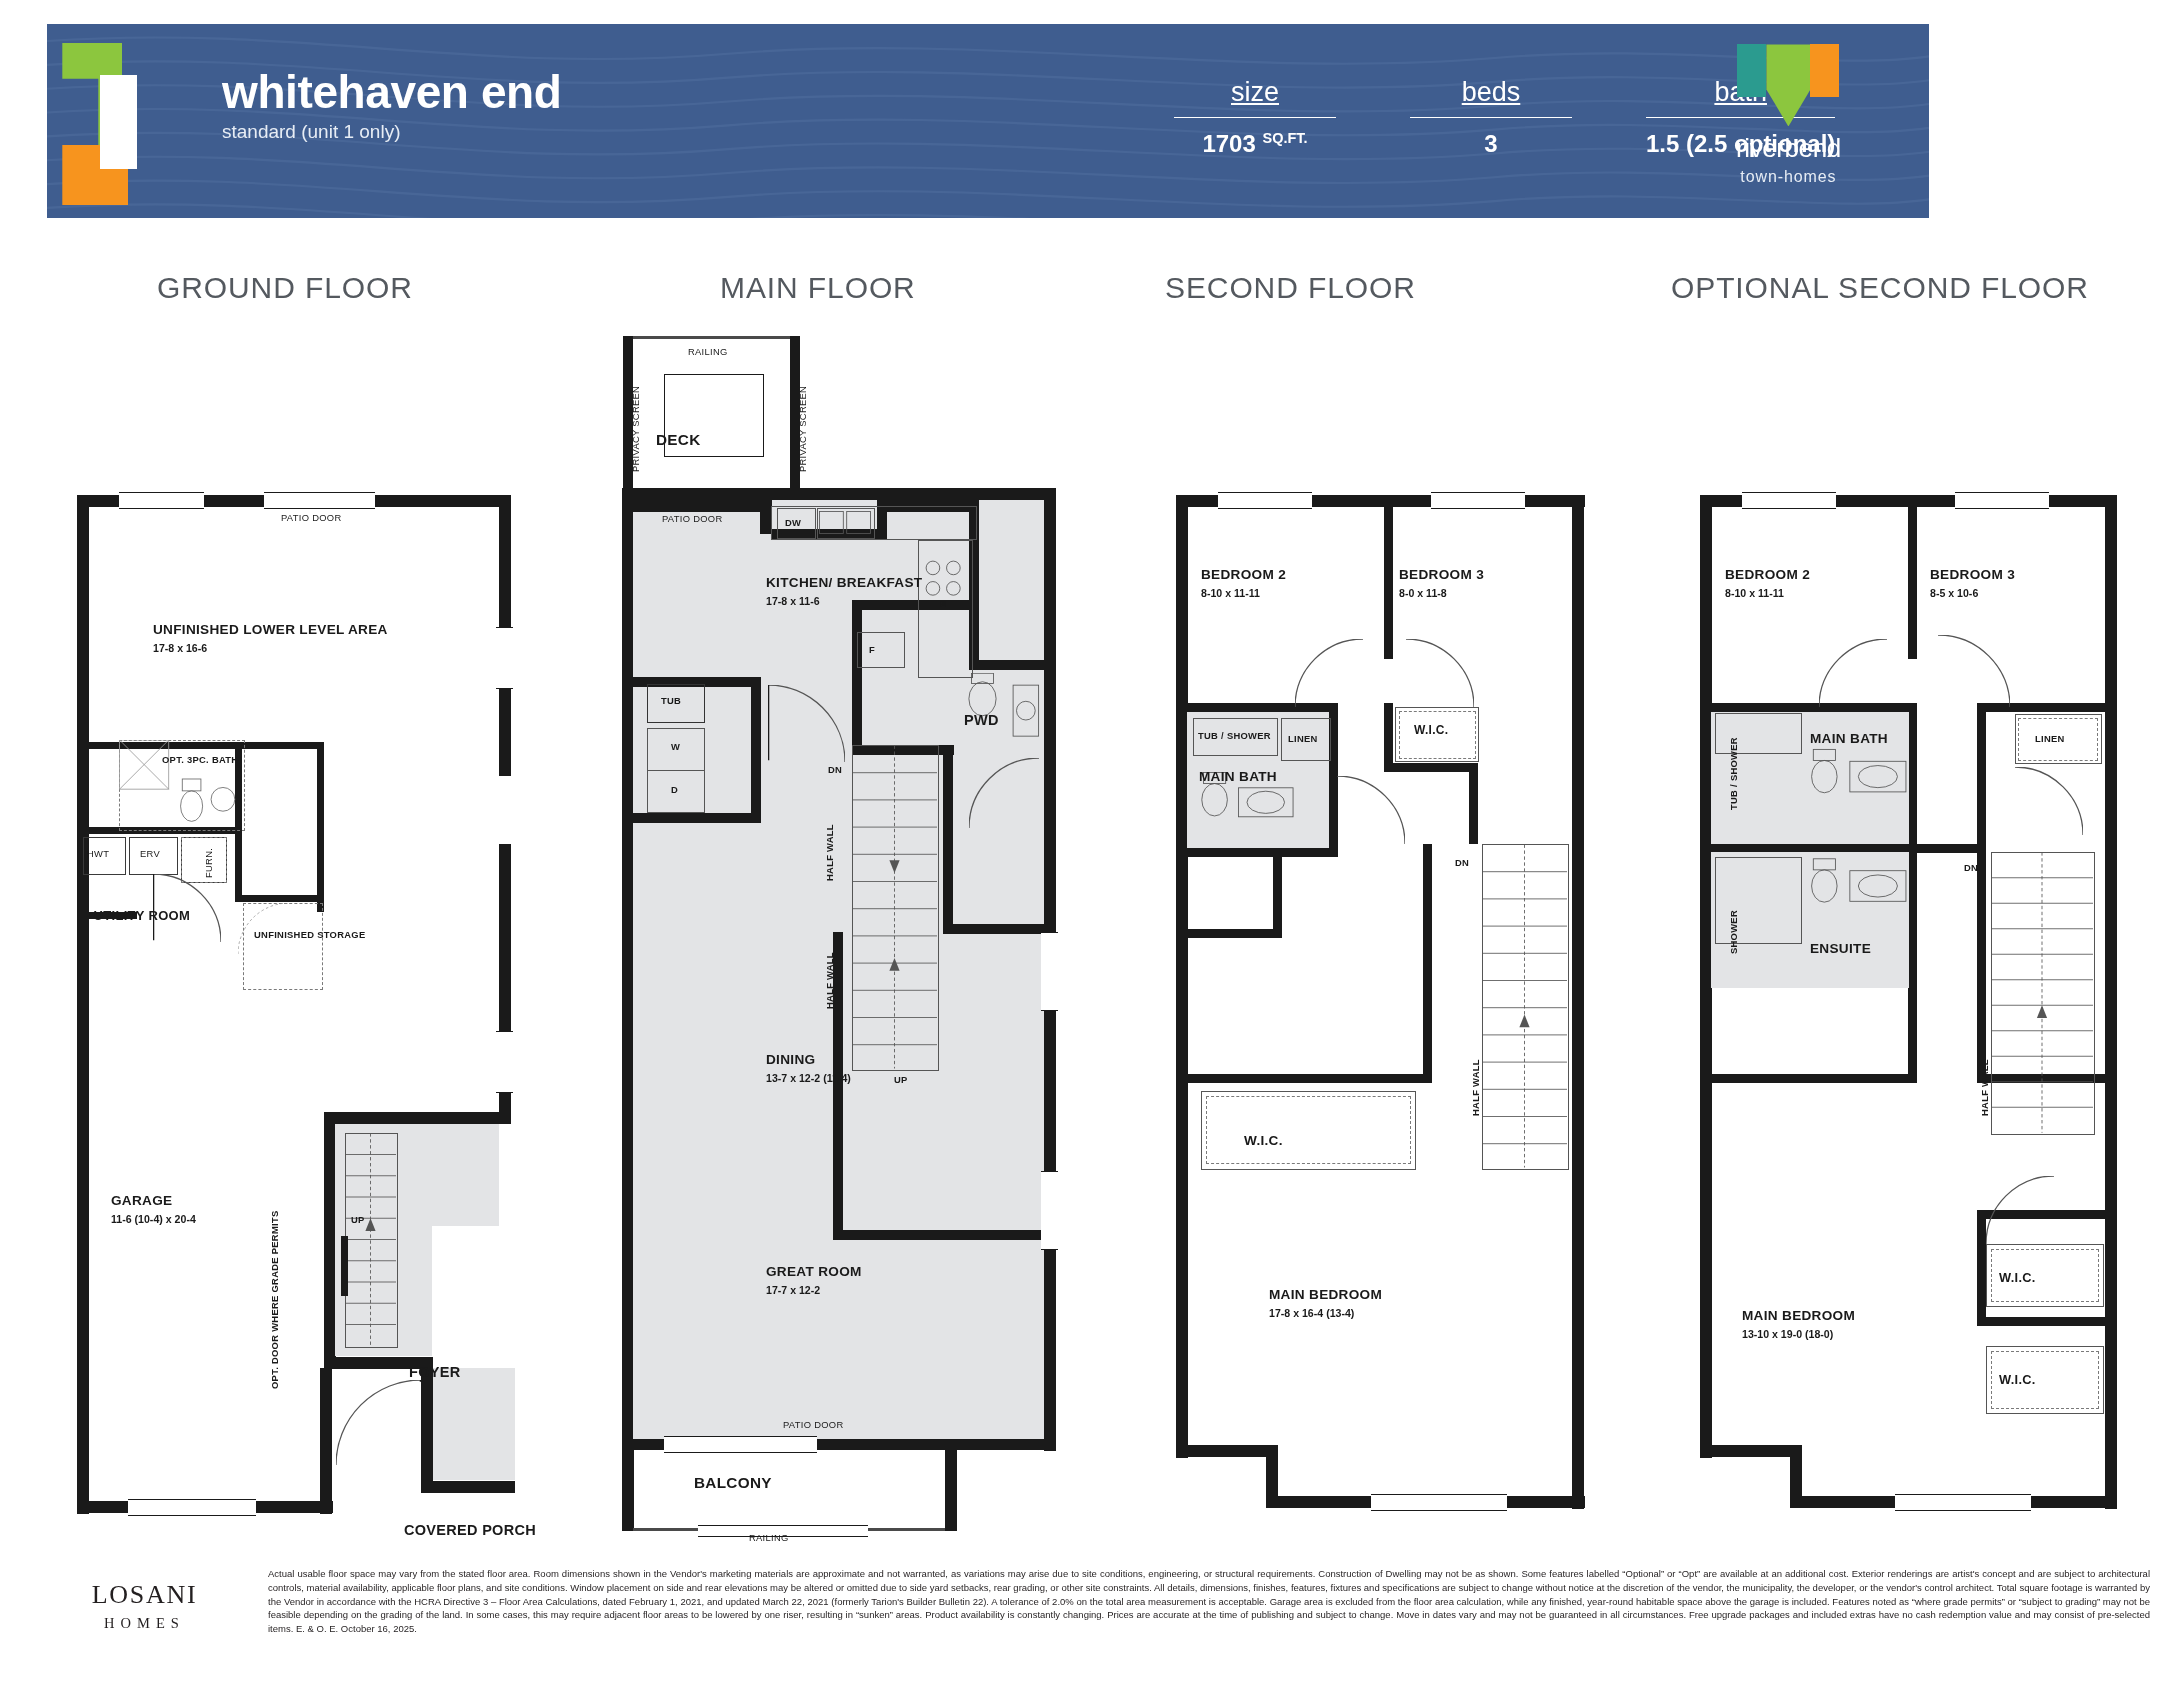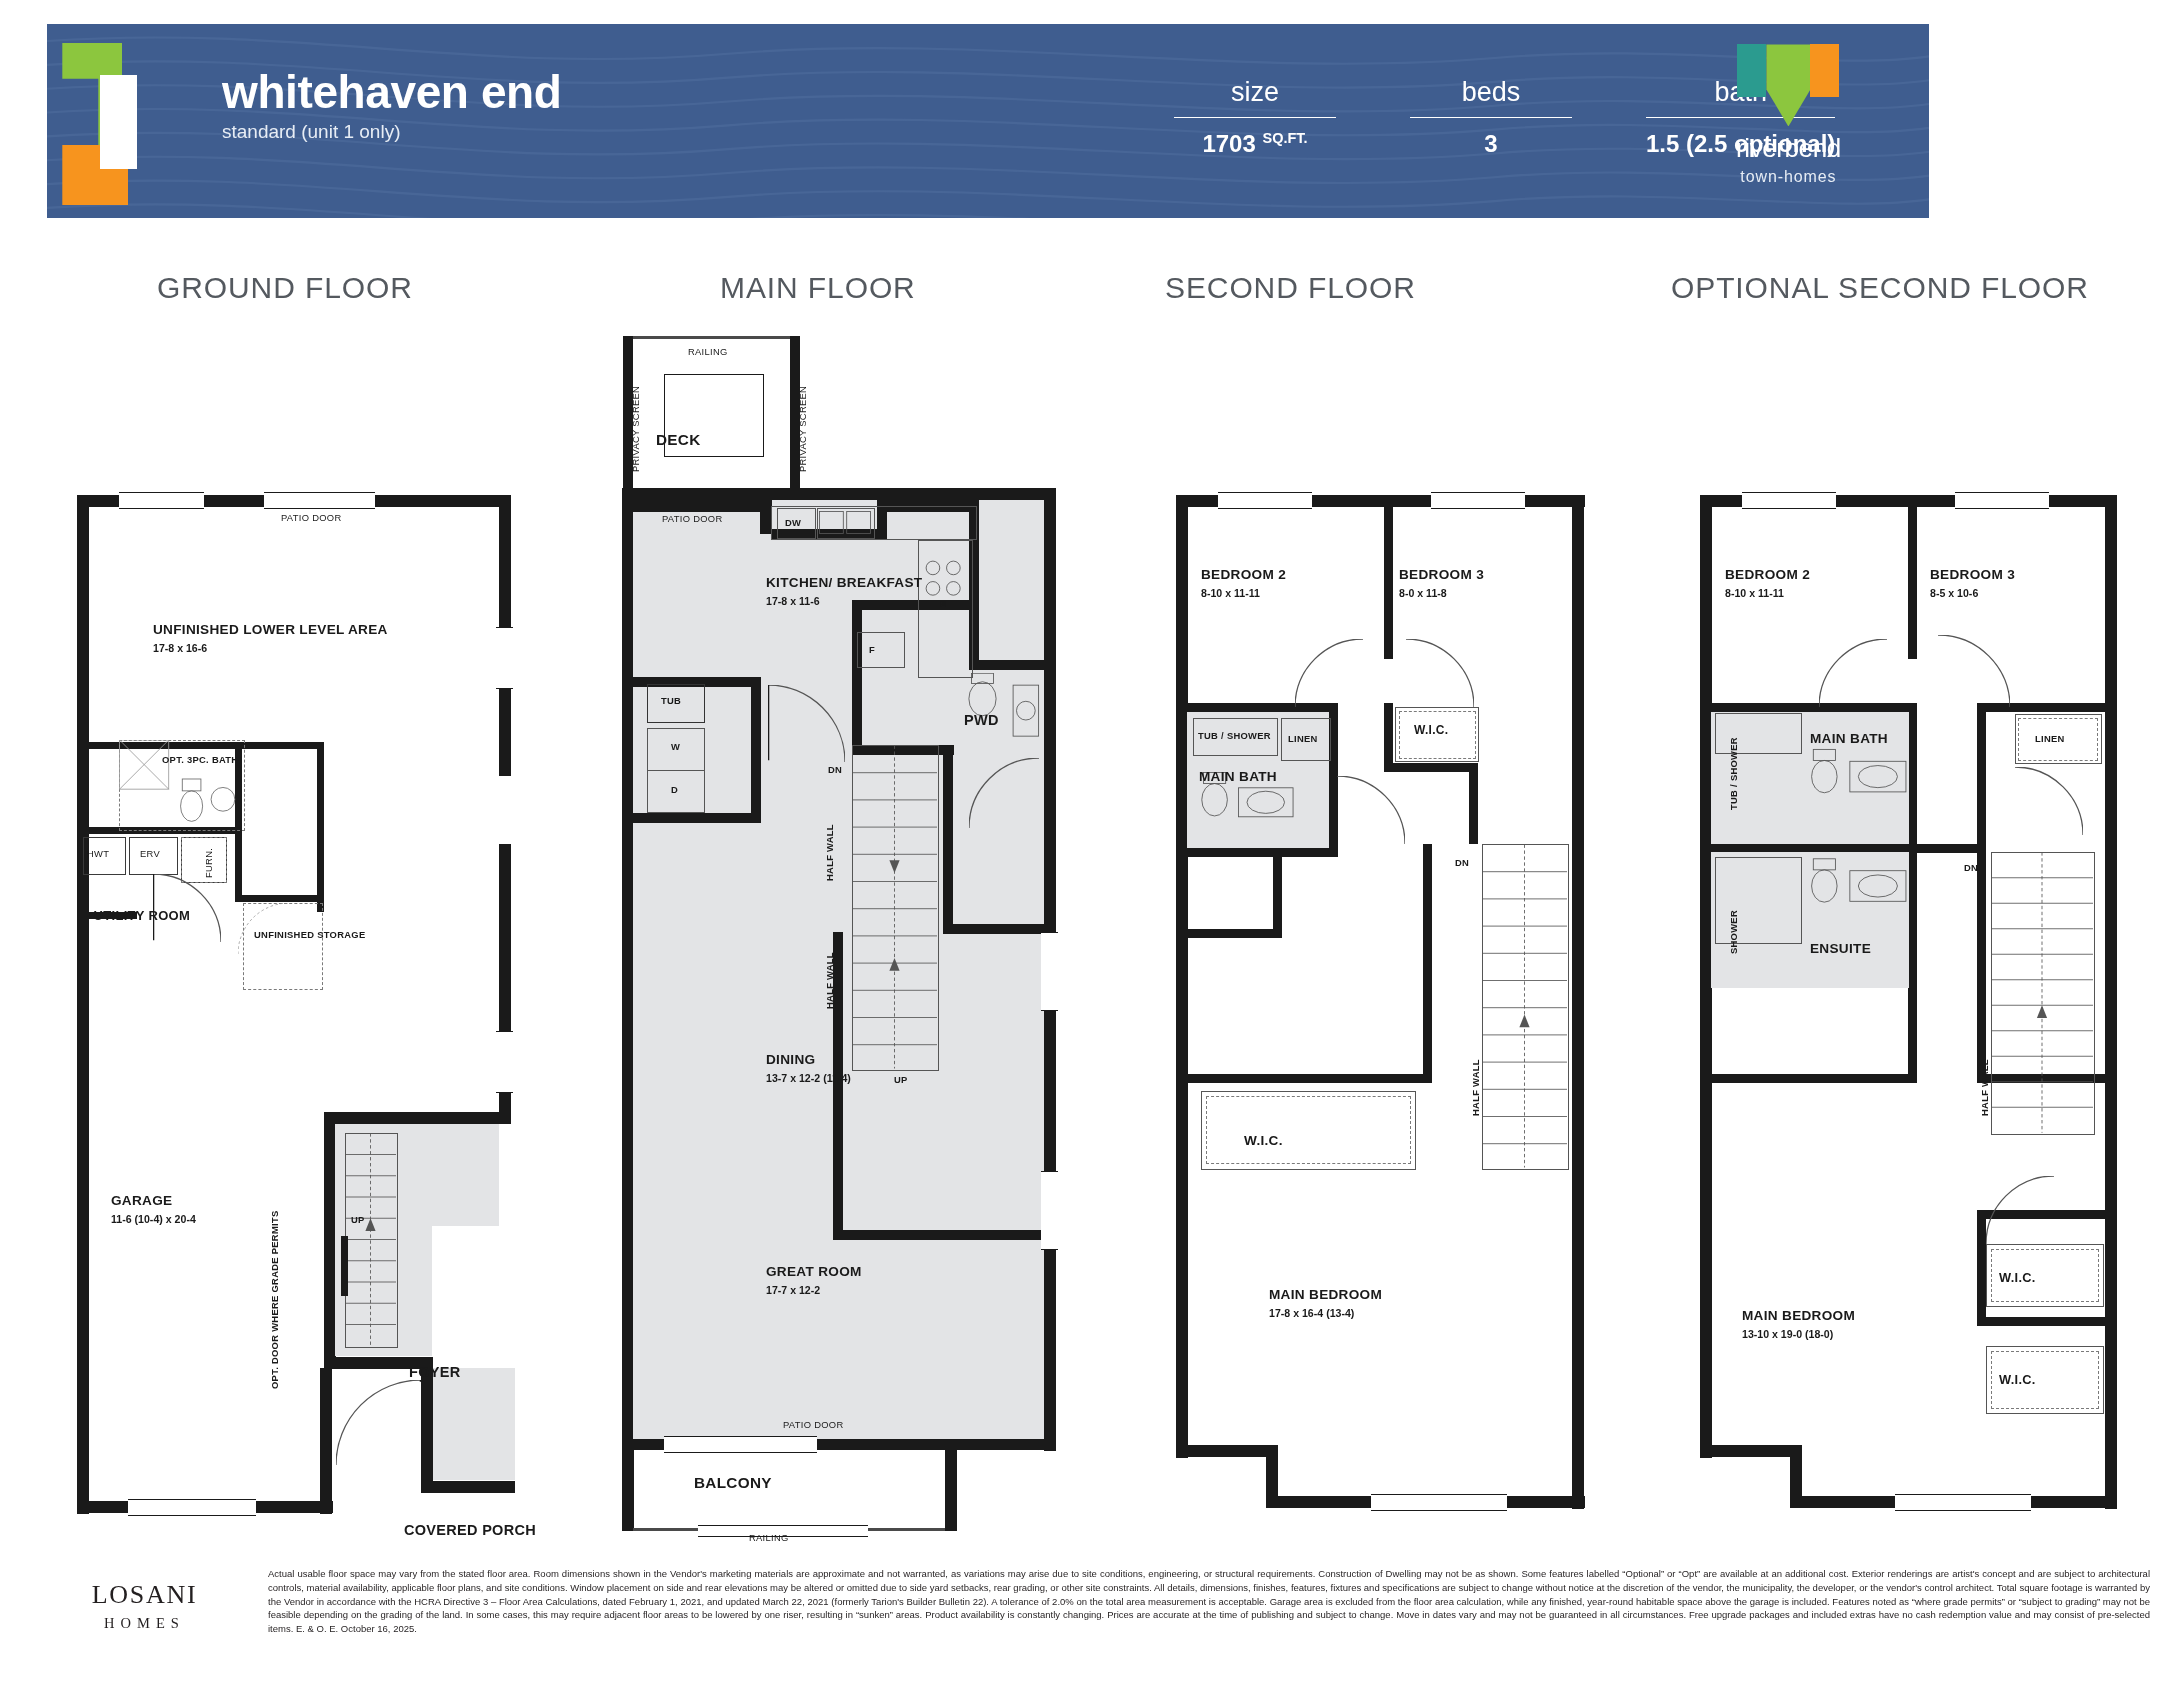--- a/index.html
+++ b/index.html
@@ -64,20 +64,21 @@
   .spec {
     text-align: center;
     padding: 0 37px;
     border-right: none;
   }
   .spec-label {
     font-size: 27px; color: #ffffff; font-weight: normal;
     padding-bottom: 8.5px;
     border-bottom: 1.7px solid #ffffff;
     min-width: 162px;
+    text-decoration: underline;
   }
   .spec-value {
     font-size: 24px; color: #ffffff; font-weight: bold;
     margin-top: 12px;
   }
   .spec-value .sq { font-size: 14.5px; vertical-align: super; }
   .brand {
     position: absolute; right: 25.6px; top: 15.3px;
     width: 230px; text-align: center;
   }

